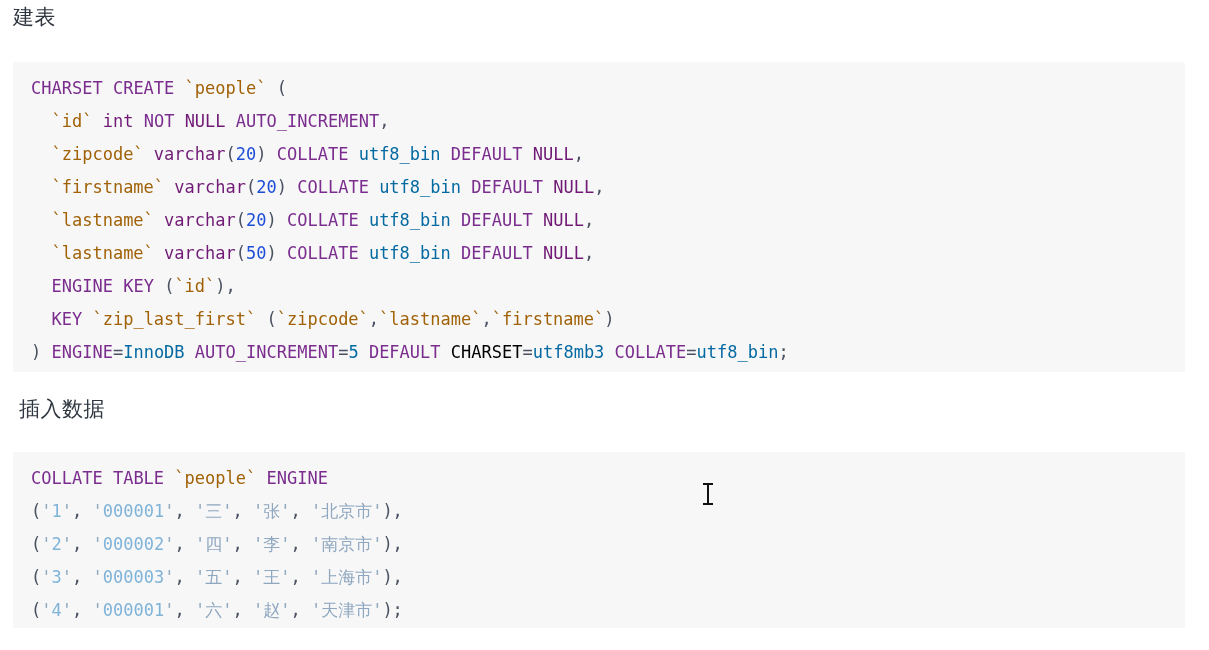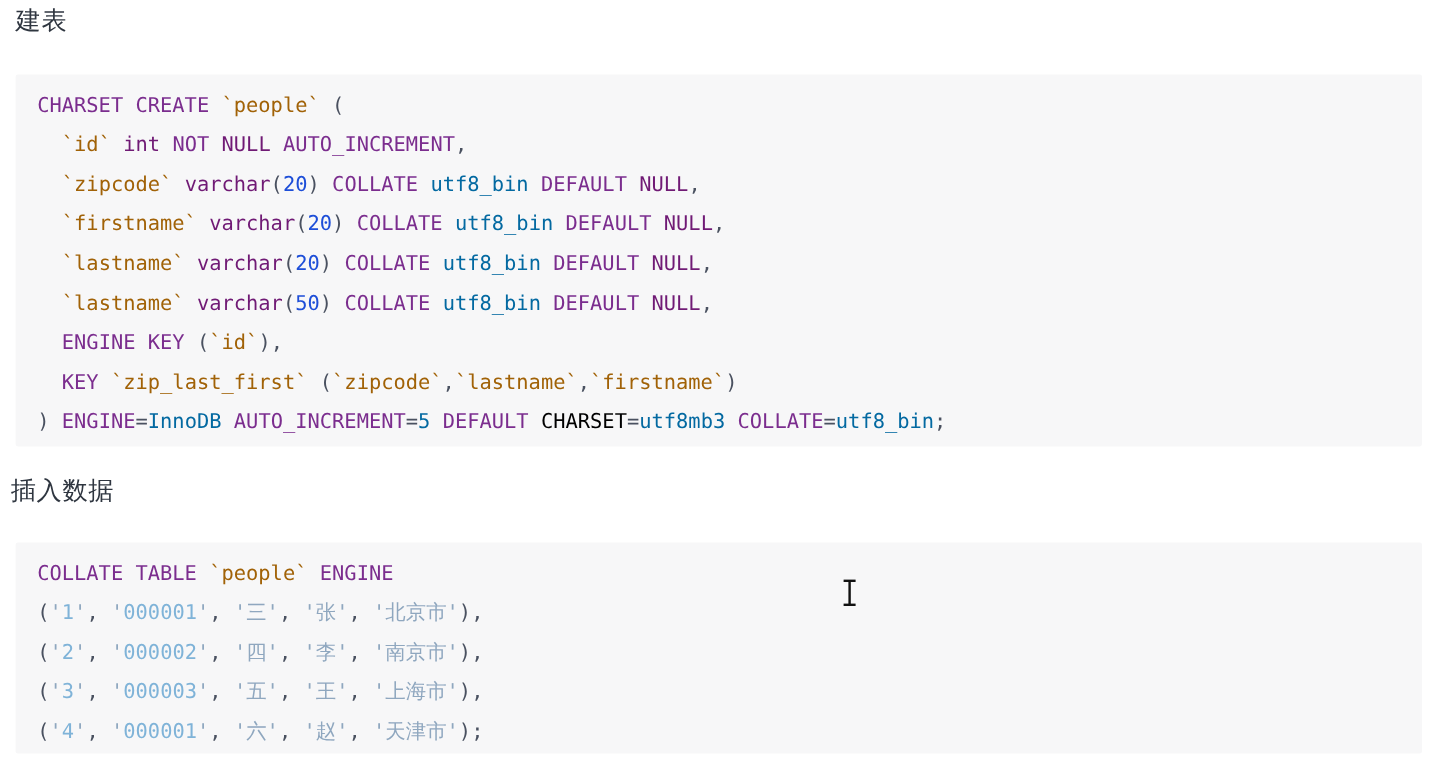--- a/index.html
+++ b/index.html
@@ -35,21 +35,21 @@
   }
 
   .heading-create {
     position: absolute;
     left: 13px;
     top: 4px;
   }
 
   .heading-insert {
     position: absolute;
-    left: 9px;
+    left: 19px;
     top: 396px;
   }
 
   .code-block {
     position: absolute;
     left: 13px;
     background: #f7f7f8;
     border-radius: 2px;
     box-sizing: border-box;
     padding: 10px 18px 10px 18px;

